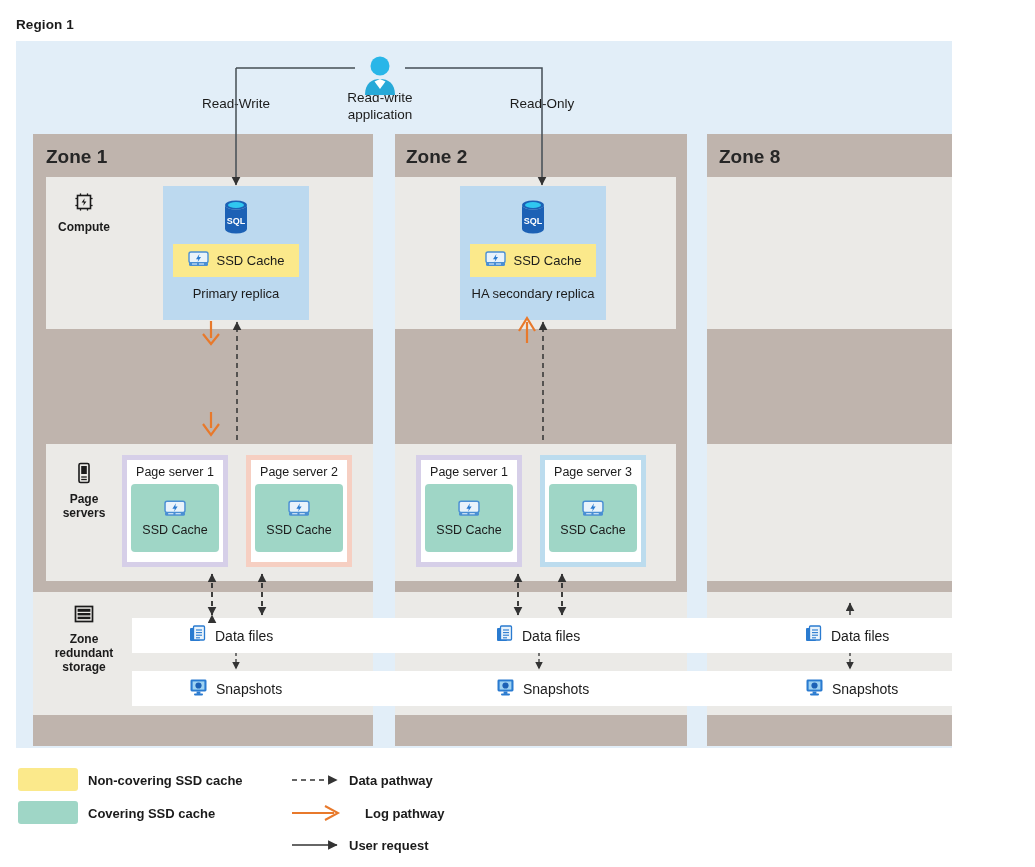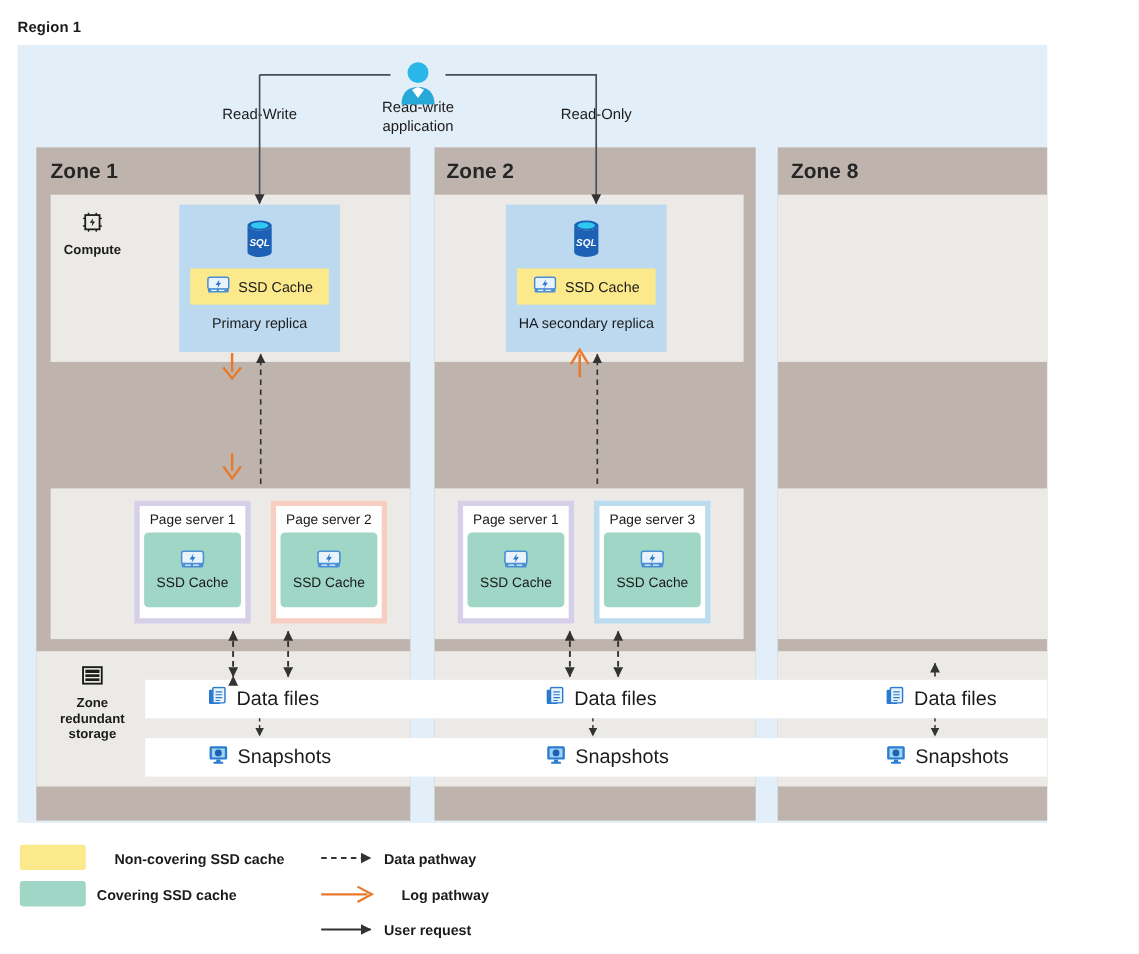--- a/index.html
+++ b/index.html
@@ -88,21 +88,20 @@
   .replica {
     position: absolute;
     width: 146px; height: 134px;
     background: #bcd9ef;
     top: 186px;
   }
   .replica .sql-icon {
     position: absolute;
     left: 50%; top: 12px;
     transform: translateX(-50%);
-    font-style: italic;
   }
   .cache-bar {
     position: absolute;
     left: 10px; top: 58px;
     width: 126px; height: 33px;
     background: #fbe98b;
     display: flex;
     align-items: center;
     justify-content: center;
     gap: 8px;
@@ -153,21 +152,21 @@
     background: #ffffff;
     left: 132px;
     width: 846px;
   }
   .store-cell {
     position: absolute;
     top: 0; height: 35px;
     display: flex;
     align-items: center;
     gap: 8px;
-    font-size: 18px;
+    font-size: 14px;
     color: #1b1b1b;
   }
 
   
   .conn-label {
     position: absolute;
     font-size: 13.5px;
     color: #1b1b1b;
     text-align: center;
   }
@@ -290,20 +289,32 @@
       <span>SSD Cache</span>
     </div>
     <div class="replica-caption">HA secondary replica</div>
   </div>
 
 
   <div class="band" style="left:46px;  top:444px; width:327px; height:137px;"></div>
   <div class="band" style="left:395px; top:444px; width:281px; height:137px;"></div>
   <div class="band" style="left:707px; top:444px; width:274px; height:137px;"></div>
 
+  <div class="row-label" style="left:47px; top:462px;">
+    <span class="glyph">
+      <svg width="16" height="22" viewBox="0 0 16 22">
+        <rect x="3" y="1.5" width="10" height="19" rx="1.6" fill="none" stroke="#1b1b1b" stroke-width="1.6"></rect>
+        <rect x="5.2" y="4" width="5.6" height="8" fill="#1b1b1b"></rect>
+        <line x1="5.2" y1="15" x2="10.8" y2="15" stroke="#1b1b1b" stroke-width="1.3"></line>
+        <line x1="5.2" y1="17.5" x2="10.8" y2="17.5" stroke="#1b1b1b" stroke-width="1.3"></line>
+      </svg>
+    </span>
+    <span>Page</span><br>
+    <span>servers</span>
+  </div>
 
   <div class="ps" style="left:122px; border-color:#d6cfe8;">
     <div class="ps-title">Page server 1</div>
     <div class="ps-cache">
       <span>
         <svg width="22" height="19" viewBox="0 0 21 18">
           <rect x="1" y="2" width="19" height="11" rx="2" fill="#e9f3fb" stroke="#4a8fd4" stroke-width="1.4"></rect>
           <path d="M11.4 4 L8 9.2 H10.3 L9.7 12 L13 7 H10.8 Z" fill="#2a7bd0"></path>
           <rect x="1" y="12" width="19" height="4" rx="1.5" fill="#4a8fd4"></rect>
           <g stroke="#e9f3fb" stroke-width="1">
@@ -476,21 +487,21 @@
   </div>
 
   <div class="app-label" style="left:310px; top:89px;">
     <span>Read-write</span><br>
     <span>application</span>
   </div>
   <div class="conn-label" style="left:190px; top:96px; width:92px;">Read-Write</div>
   <div class="conn-label" style="left:498px; top:96px; width:88px;">Read-Only</div>
 
   <div class="legend-swatch" style="left:18px; top:768px; background:#fbe98b;"></div>
-  <div class="legend-text" style="left:88px; top:773px;margin-left:16px;">Non-covering SSD cache</div>
+  <div class="legend-text" style="left:88px; top:773px;">Non-covering SSD cache</div>
 
   <div class="legend-swatch" style="left:18px; top:801px; background:#9fd6c6;"></div>
   <div class="legend-text" style="left:88px; top:806px;">Covering SSD cache</div>
 
   <div class="legend-text" style="left:349px; top:773px;">Data pathway</div>
   <div class="legend-text" style="left:349px; top:806px;margin-left:16px;">Log pathway</div>
   <div class="legend-text" style="left:349px; top:838px;">User request</div>
 
   <svg class="overlay">
     <defs>

